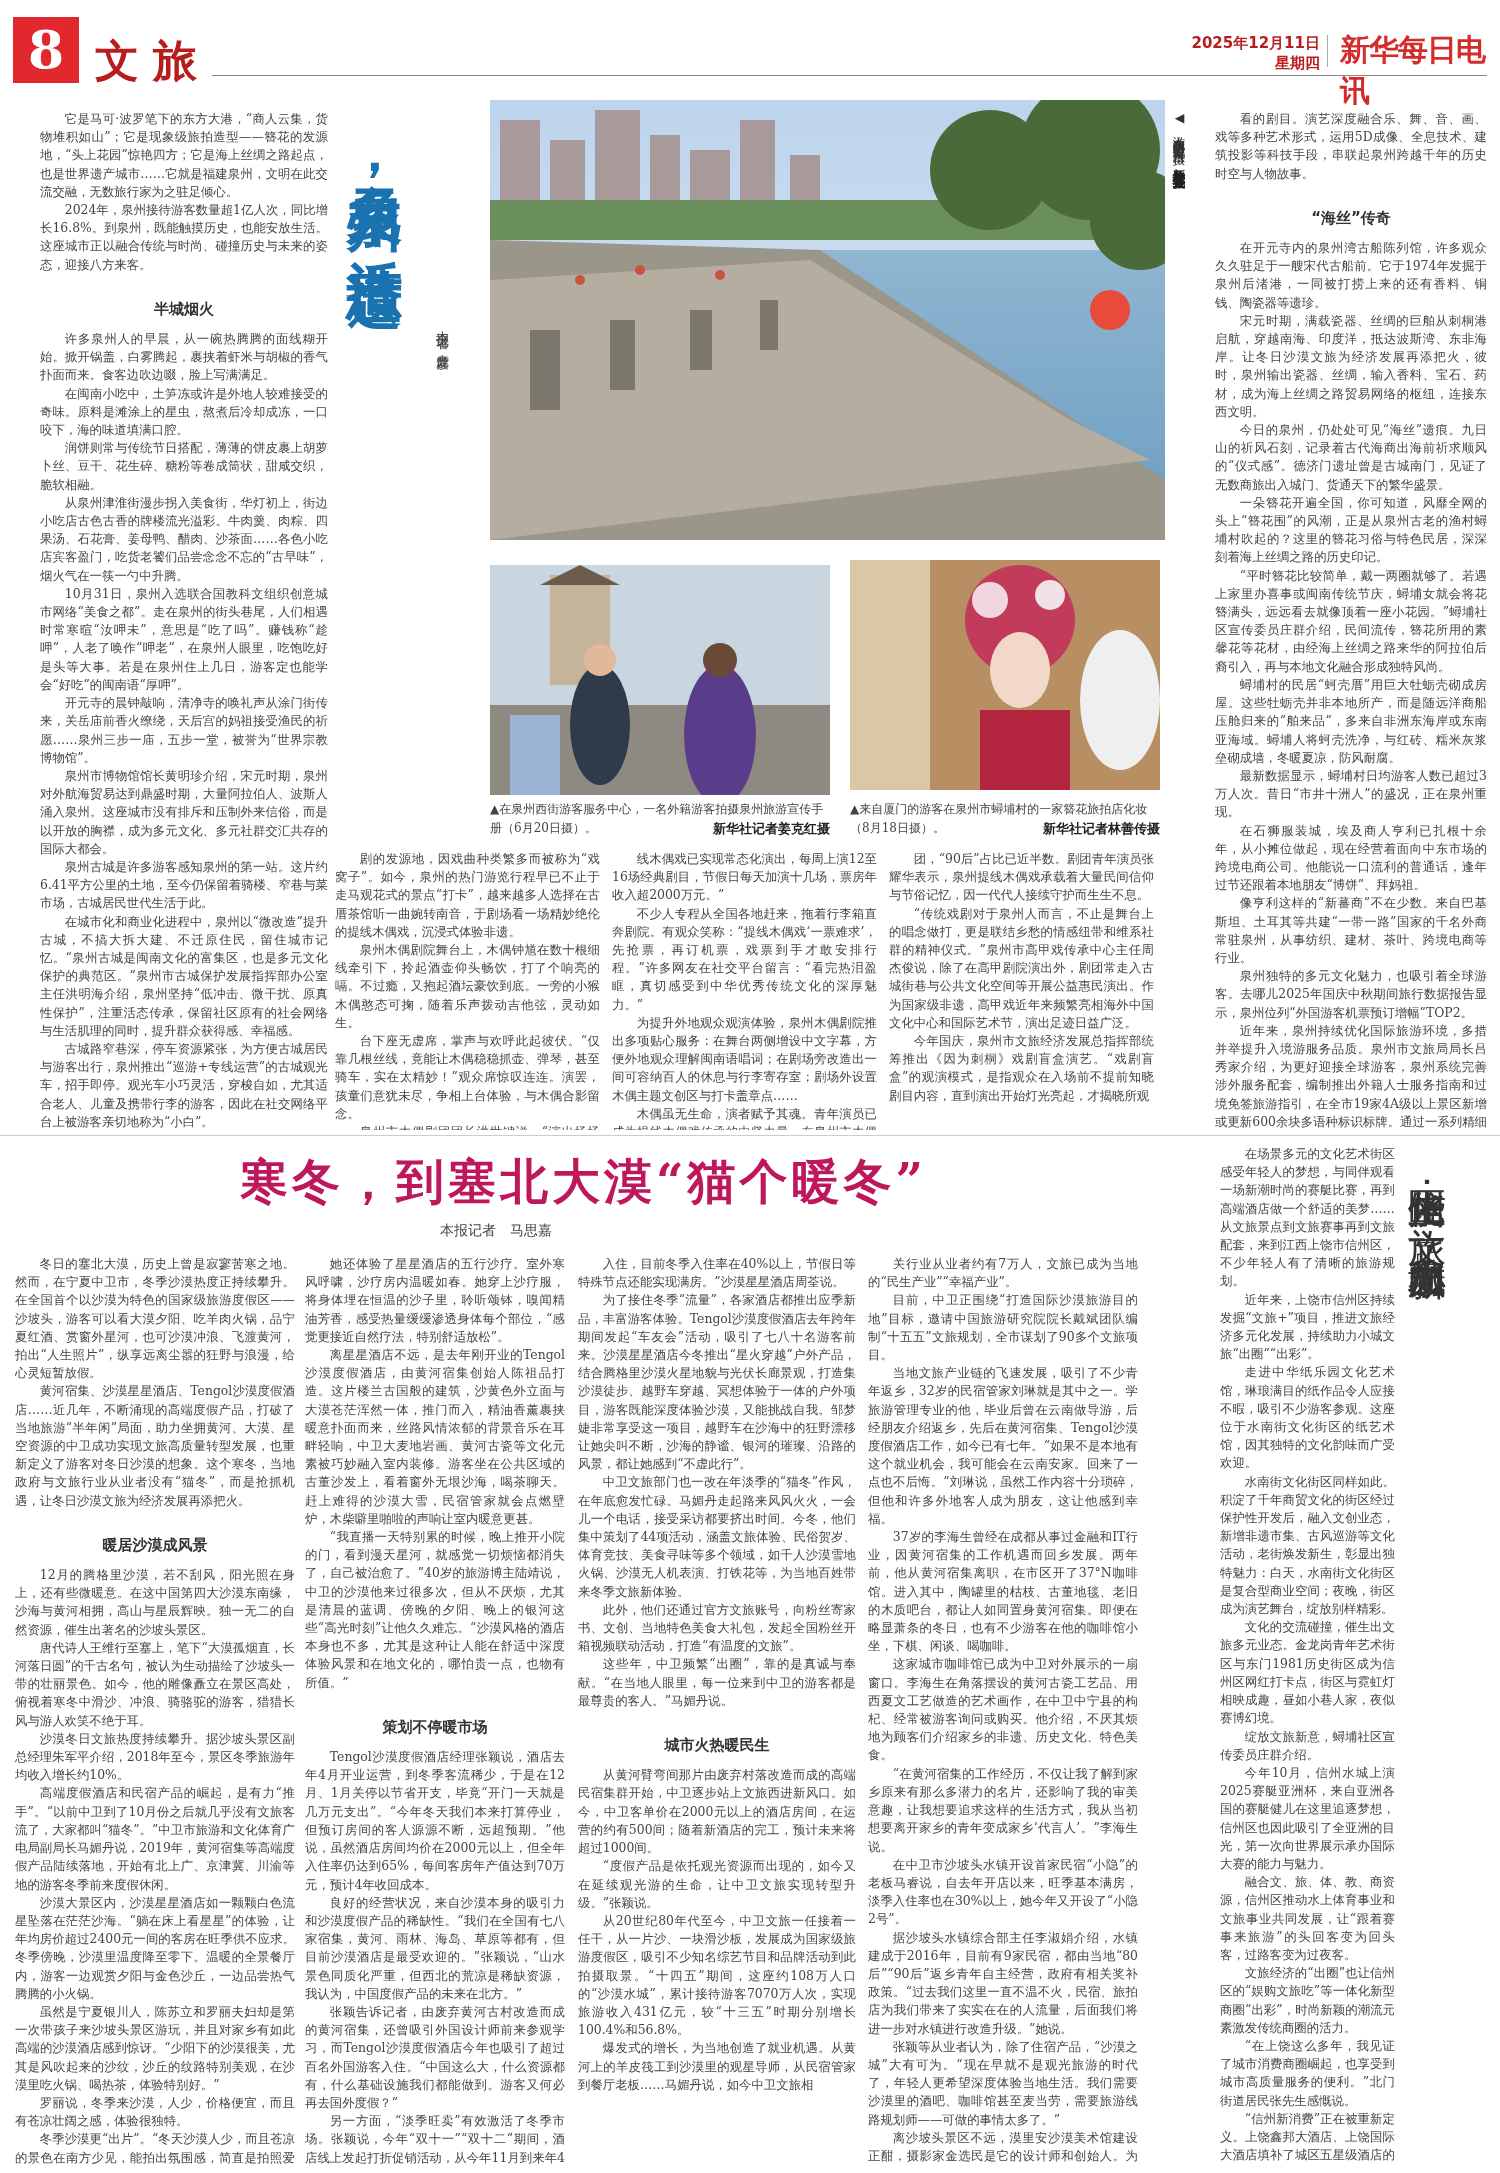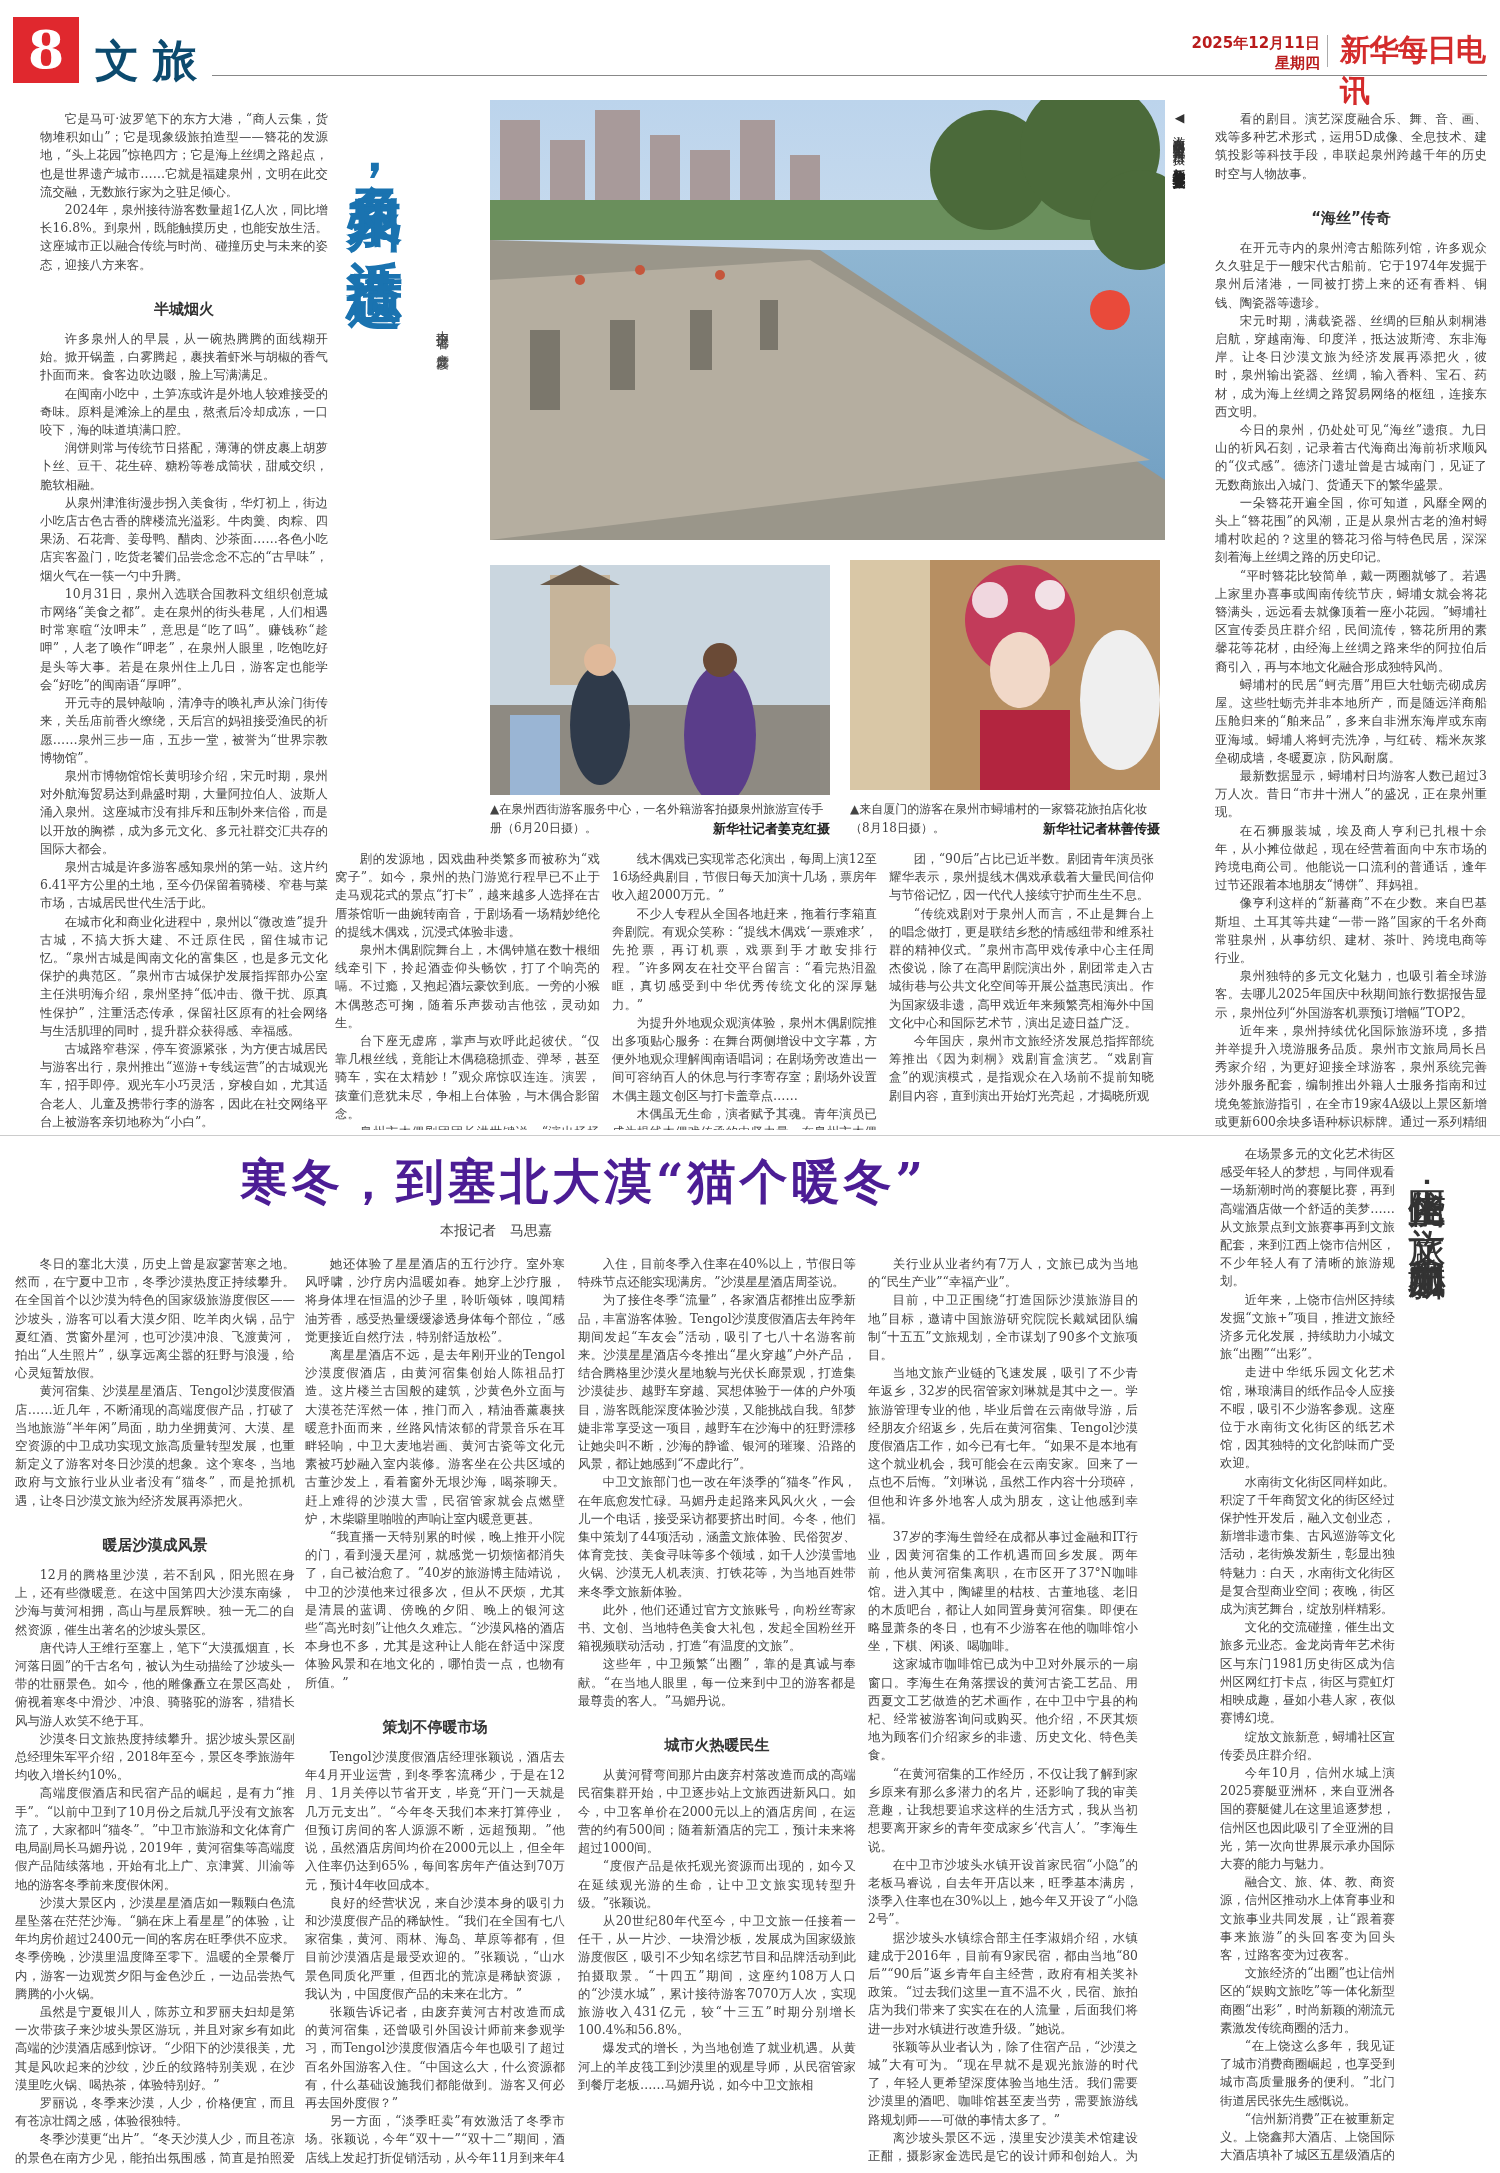--- a/index.html
+++ b/index.html
@@ -1,35 +1,35 @@
 <!DOCTYPE html>
 <html><head>
 <meta charset="utf-8">
 <style>
 *{box-sizing:border-box;margin:0;padding:0}
 body{width:1500px;height:2173px;background:#fff;font-family:"DejaVu Serif","Liberation Serif",serif;color:#333;position:relative;overflow:hidden}
 .masthead{position:absolute;left:0;top:0;width:1500px;height:78px}
 .page-num{position:absolute;left:13px;top:17px;width:66px;height:66px;background:#e0282e;color:#fff;font-size:52px;font-weight:bold;text-align:center;line-height:66px;font-family:"DejaVu Serif",serif}
-.section-name{position:absolute;left:95px;top:32px;font-size:44px;color:#0c4a6e;font-weight:bold;letter-spacing:14px}
+.section-name{position:absolute;left:95px;top:32px;font-size:44px;color:#b91c1c;font-weight:bold;letter-spacing:14px}
 .rule{position:absolute;left:212px;top:75px;width:1275px;height:1px;background:#888}
 .date{position:absolute;right:180px;top:33px;text-align:right;font-family:"DejaVu Sans",sans-serif;font-weight:bold;font-size:15px;color:#b91c1c;line-height:20px}
 .vsep{position:absolute;left:1327px;top:35px;width:1px;height:32px;background:#aaa}
 .brand{position:absolute;left:1340px;top:30px;font-size:30px;color:#d42b2b;font-weight:bold;letter-spacing:-1px}
 .col{position:absolute;font-size:12.4px;line-height:18.2px;text-align:justify;color:#444;overflow:hidden}
 .col p{text-indent:2em}
 .col h3{text-align:center;font-family:"DejaVu Sans",sans-serif;font-size:15px;font-weight:bold;color:#333;margin:26px 0 12px}
 .photo{position:absolute;overflow:hidden}
 .vtitle{position:absolute;writing-mode:vertical-rl;font-weight:bold}
 .byline-v{position:absolute;writing-mode:vertical-rl;font-size:13px;color:#444;letter-spacing:2px}
 .caption{position:absolute;font-size:12px;line-height:19px;color:#444}
 .caption b{font-family:"DejaVu Sans",sans-serif;font-size:13px;color:#222}
 .vcaption{position:absolute;writing-mode:vertical-rl;font-size:12.5px;color:#333;letter-spacing:1px}
 .vcaption b{font-family:"DejaVu Sans",sans-serif;color:#222}
 .hdivider{position:absolute;left:0;width:1500px;height:1px;background:#ccc}
-.headline2{position:absolute;left:240px;top:1150px;font-size:48px;font-weight:bold;color:#4c1d95;letter-spacing:4px}
+.headline2{position:absolute;left:240px;top:1150px;font-size:48px;font-weight:bold;color:#be185d;letter-spacing:4px}
 .byline2{position:absolute;left:440px;top:1222px;font-size:14px;color:#444}
 .vtitle2{position:absolute;left:1405px;top:1160px;writing-mode:vertical-rl;font-size:38px;color:#333;line-height:44px}
 </style>
 </head>
 <body>
 
 <div class="masthead">
   <div class="page-num">8</div>
   <div class="section-name">文旅</div>
   <div class="rule"></div>

